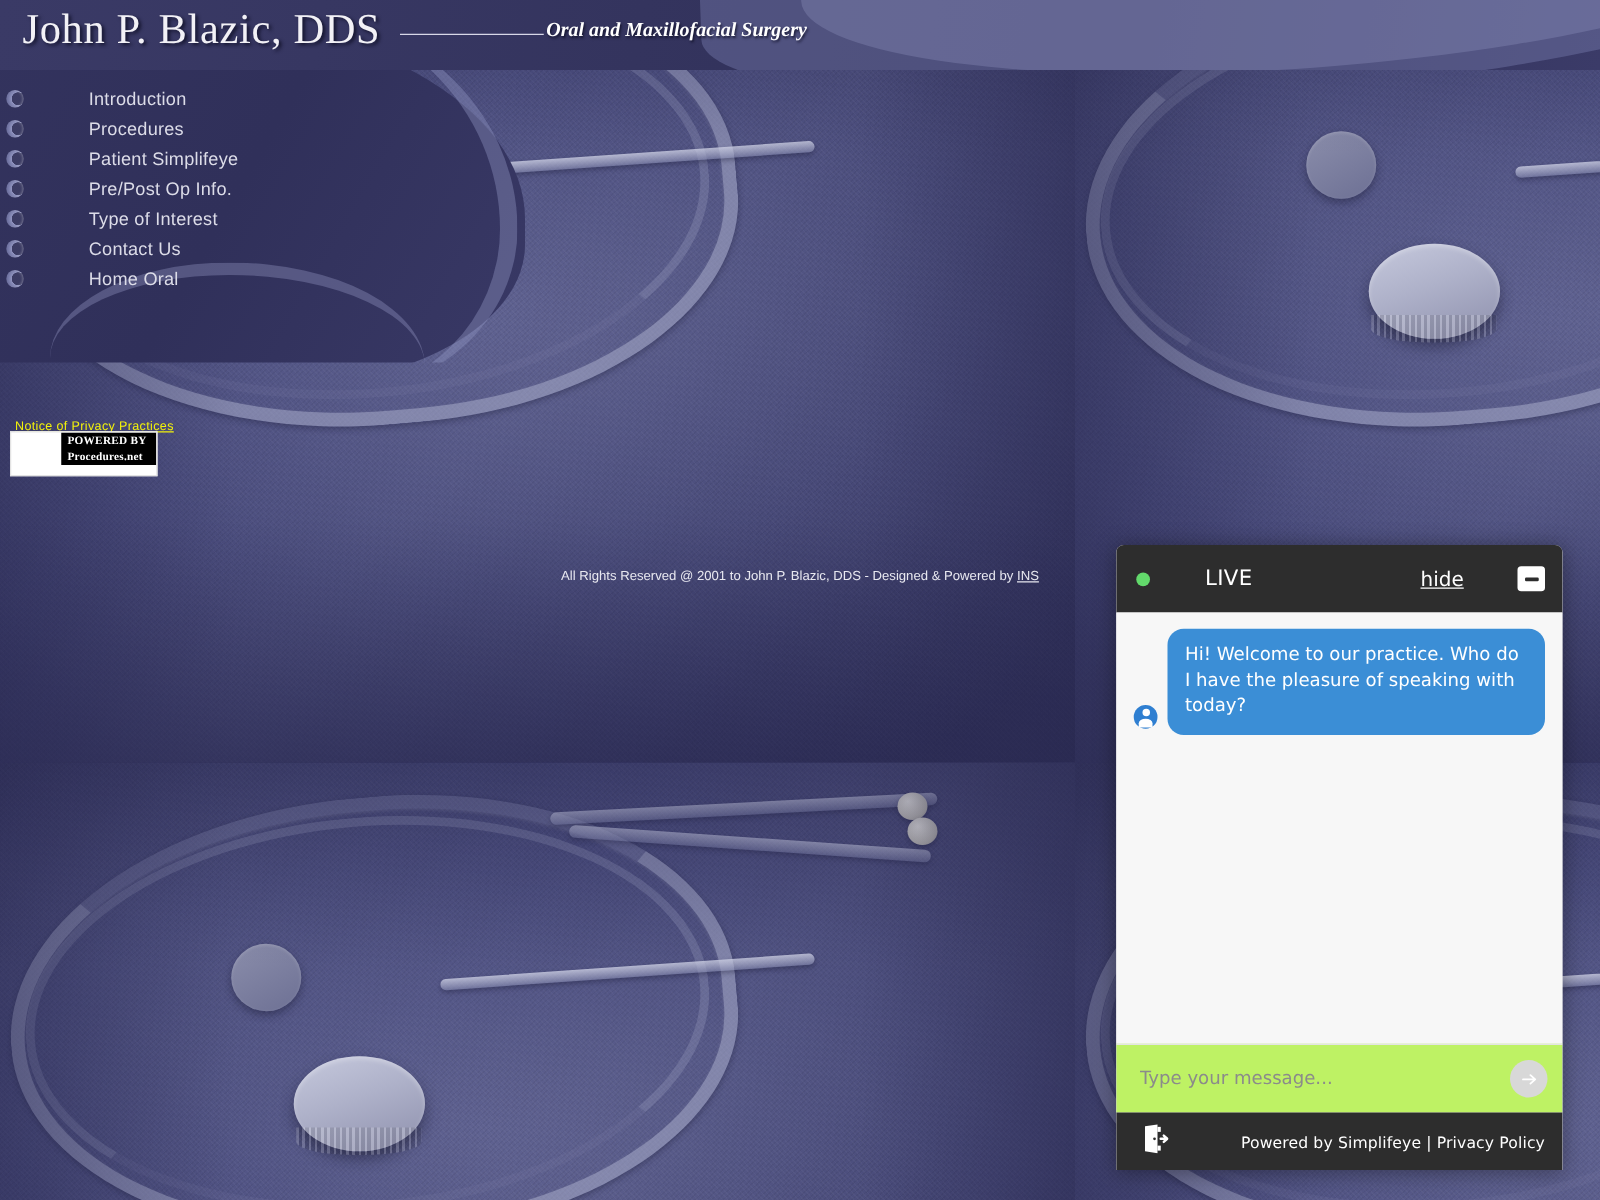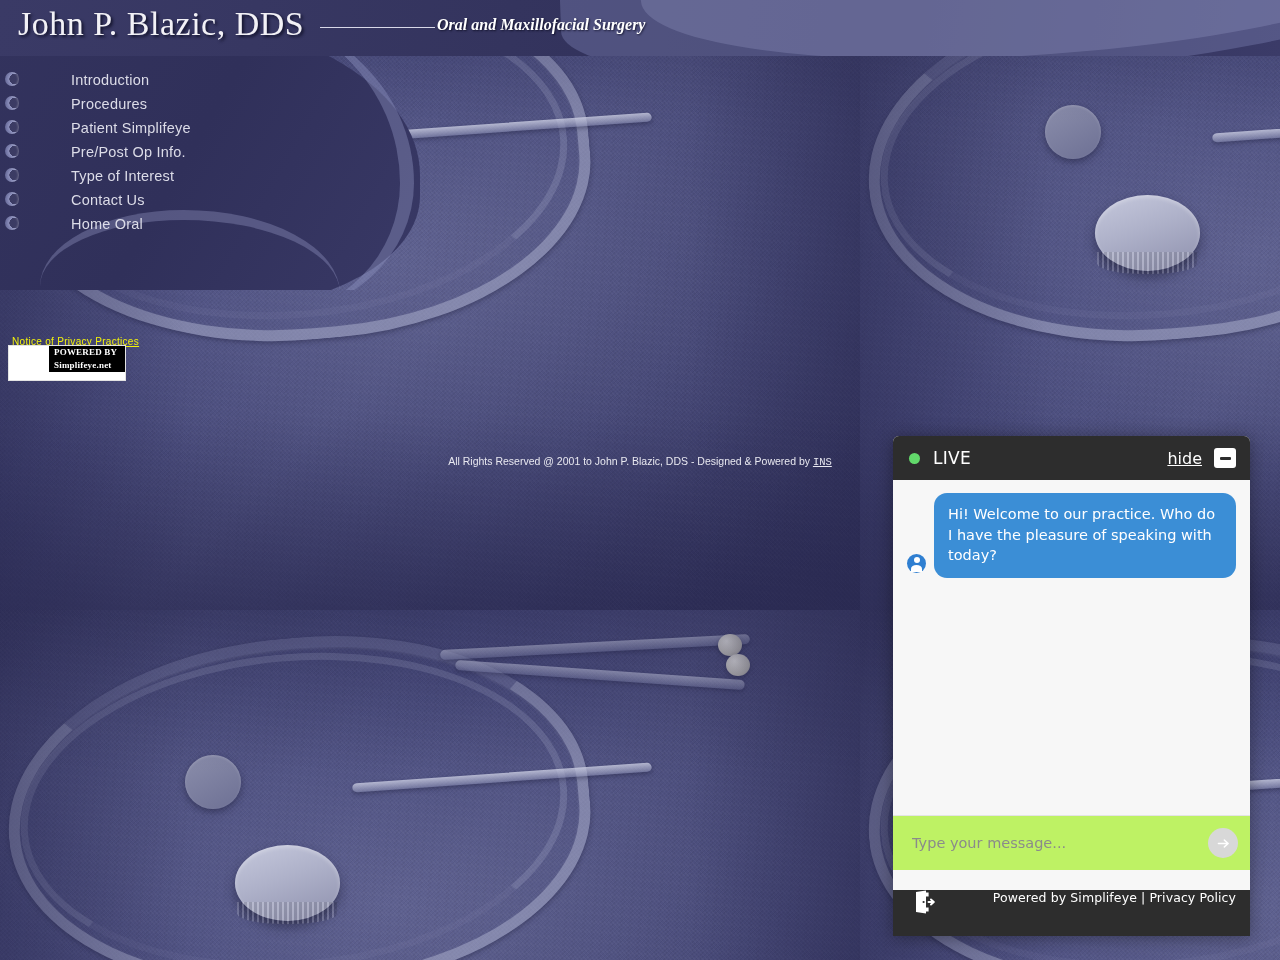--- a/index.html
+++ b/index.html
@@ -302,44 +302,44 @@
     width: 1280px;
     text-align: center;
     font-size: 10.5px;
     color: #e8e8f0;
     z-index: 3;
     white-space: nowrap;
   }
   #footer-host-link {
     color: #e8e8f0;
     text-decoration: underline;
-    font-family: Liberation Mono, monospace;
   }
 
   
   #chat-widget {
     position: absolute;
     left: 893px; top: 436px;
     width: 357px; height: 500px;
     background: #f7f7f7;
     border-radius: 6px 6px 0 0;
     box-shadow: 0 2px 18px rgba(0,0,0,0.38);
     display: flex;
     flex-direction: column;
     overflow: hidden;
     z-index: 40;
     font-family: "DejaVu Sans", sans-serif;
   }
   #chat-header {
-    height: 44px;
+    height: 54px;
     background: #2d2d2d;
     display: flex;
     align-items: center;
     padding: 0 14px 0 16px;
     flex: none;
+    gap: 31px;
   }
   #chat-status-dot {
     width: 11px; height: 11px;
     border-radius: 50%;
     background: #62d96b;
     flex: none;
   }
   #chat-live-label {
     color: #ffffff;
     font-size: 17px;
@@ -440,24 +440,23 @@
     display: flex;
     align-items: center;
     justify-content: center;
     cursor: pointer;
     flex: none;
   }
   #chat-footer {
     height: 46px;
     background: #2d2d2d;
     display: flex;
-    align-items: flex-start;
+    align-items: center;
     padding: 0 14px 0 20px;
     flex: none;
-    margin-top: 20px;
   }
   #chat-exit-icon { flex: none; }
   #chat-footer-spacer { flex: 1; }
   #chat-powered-text {
     color: #ffffff;
     font-size: 12.5px;
     letter-spacing: 0.1px;
   }
   .chat-footer-link { cursor: pointer; }
 </style>
@@ -565,21 +564,21 @@
     <span class="nav-label">Home Oral</span>
   </li>
 </ul>
 
 <a id="privacy-link" href="#">Notice of Privacy Practices</a>
 
 <div id="host-badge">
   <div id="host-badge-globe"></div>
   <div id="host-badge-text">
     <span>POWERED BY</span>
-    <span>Simplifeye.net</span>
+    <span>Procedures.net</span>
   </div>
 </div>
 
 <div id="site-footer">
   <span>All Rights Reserved @ 2001 to John P. Blazic, DDS  - Designed &amp; Powered by </span><a id="footer-host-link" href="#">INS</a>
 </div>
 
 <div id="chat-widget">
 
   <div id="chat-header">

